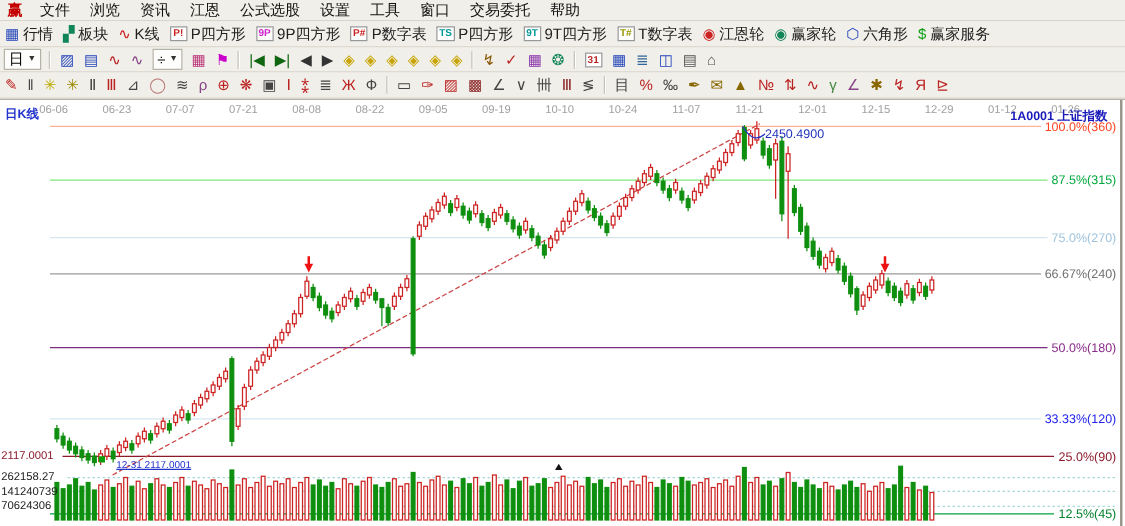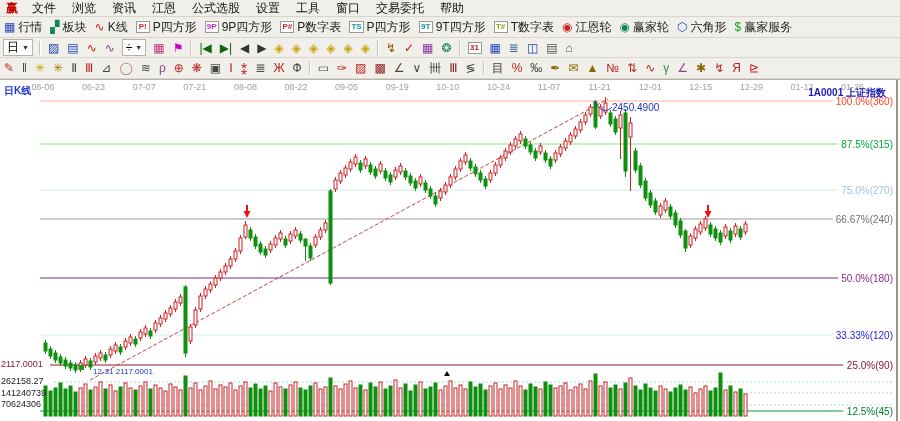--- a/index.html
+++ b/index.html
@@ -19,21 +19,21 @@
   .dd{display:inline-flex;align-items:center;border:1px solid #b5b2a8;background:#fdfdfb;height:15px;
     padding:0 3px;gap:3px;margin:0 3px;}
   .dd .car{font-size:7px;color:#333;}
   .chart{position:relative;width:900px;height:342px;background:#ffffff;border-top:1px solid #b7b3a9;}
   .chart svg{position:absolute;left:0;top:0;}
   svg text{font-family:"Liberation Sans",sans-serif;}
   .ov{position:absolute;white-space:nowrap;}
   .lbl-period{left:4px;top:4px;font-size:10px;color:#2233cc;font-weight:bold;}
   .lbl-title{right:14px;top:6px;font-size:10px;font-weight:bold;color:#1a1abb;text-align:right;}
   .lbl-peak{left:612px;top:22px;font-size:10px;font-weight:normal;color:#2233bb;}
-  .lbl-lowann{left:93px;top:287px;font-size:8px;color:#2233cc;}
+  .lbl-lowann{left:93px;top:287px;font-size:8px;color:#2233cc;text-decoration:underline;}
   .lbl-price{left:1px;top:279px;font-size:9px;color:#8b1a2b;}
   .vol-scale{left:1px;top:296px;font-size:9px;color:#222;line-height:11.5px;}
 </style>
 </head>
 <body>
 
 <div class="bar menubar">
   <span class="appicon">赢</span>
   <span class="items" id="menu-items"><span class="menu-item">文件</span><span class="menu-item">浏览</span><span class="menu-item">资讯</span><span class="menu-item">江恩</span><span class="menu-item">公式选股</span><span class="menu-item">设置</span><span class="menu-item">工具</span><span class="menu-item">窗口</span><span class="menu-item">交易委托</span><span class="menu-item">帮助</span></span>
 </div>

